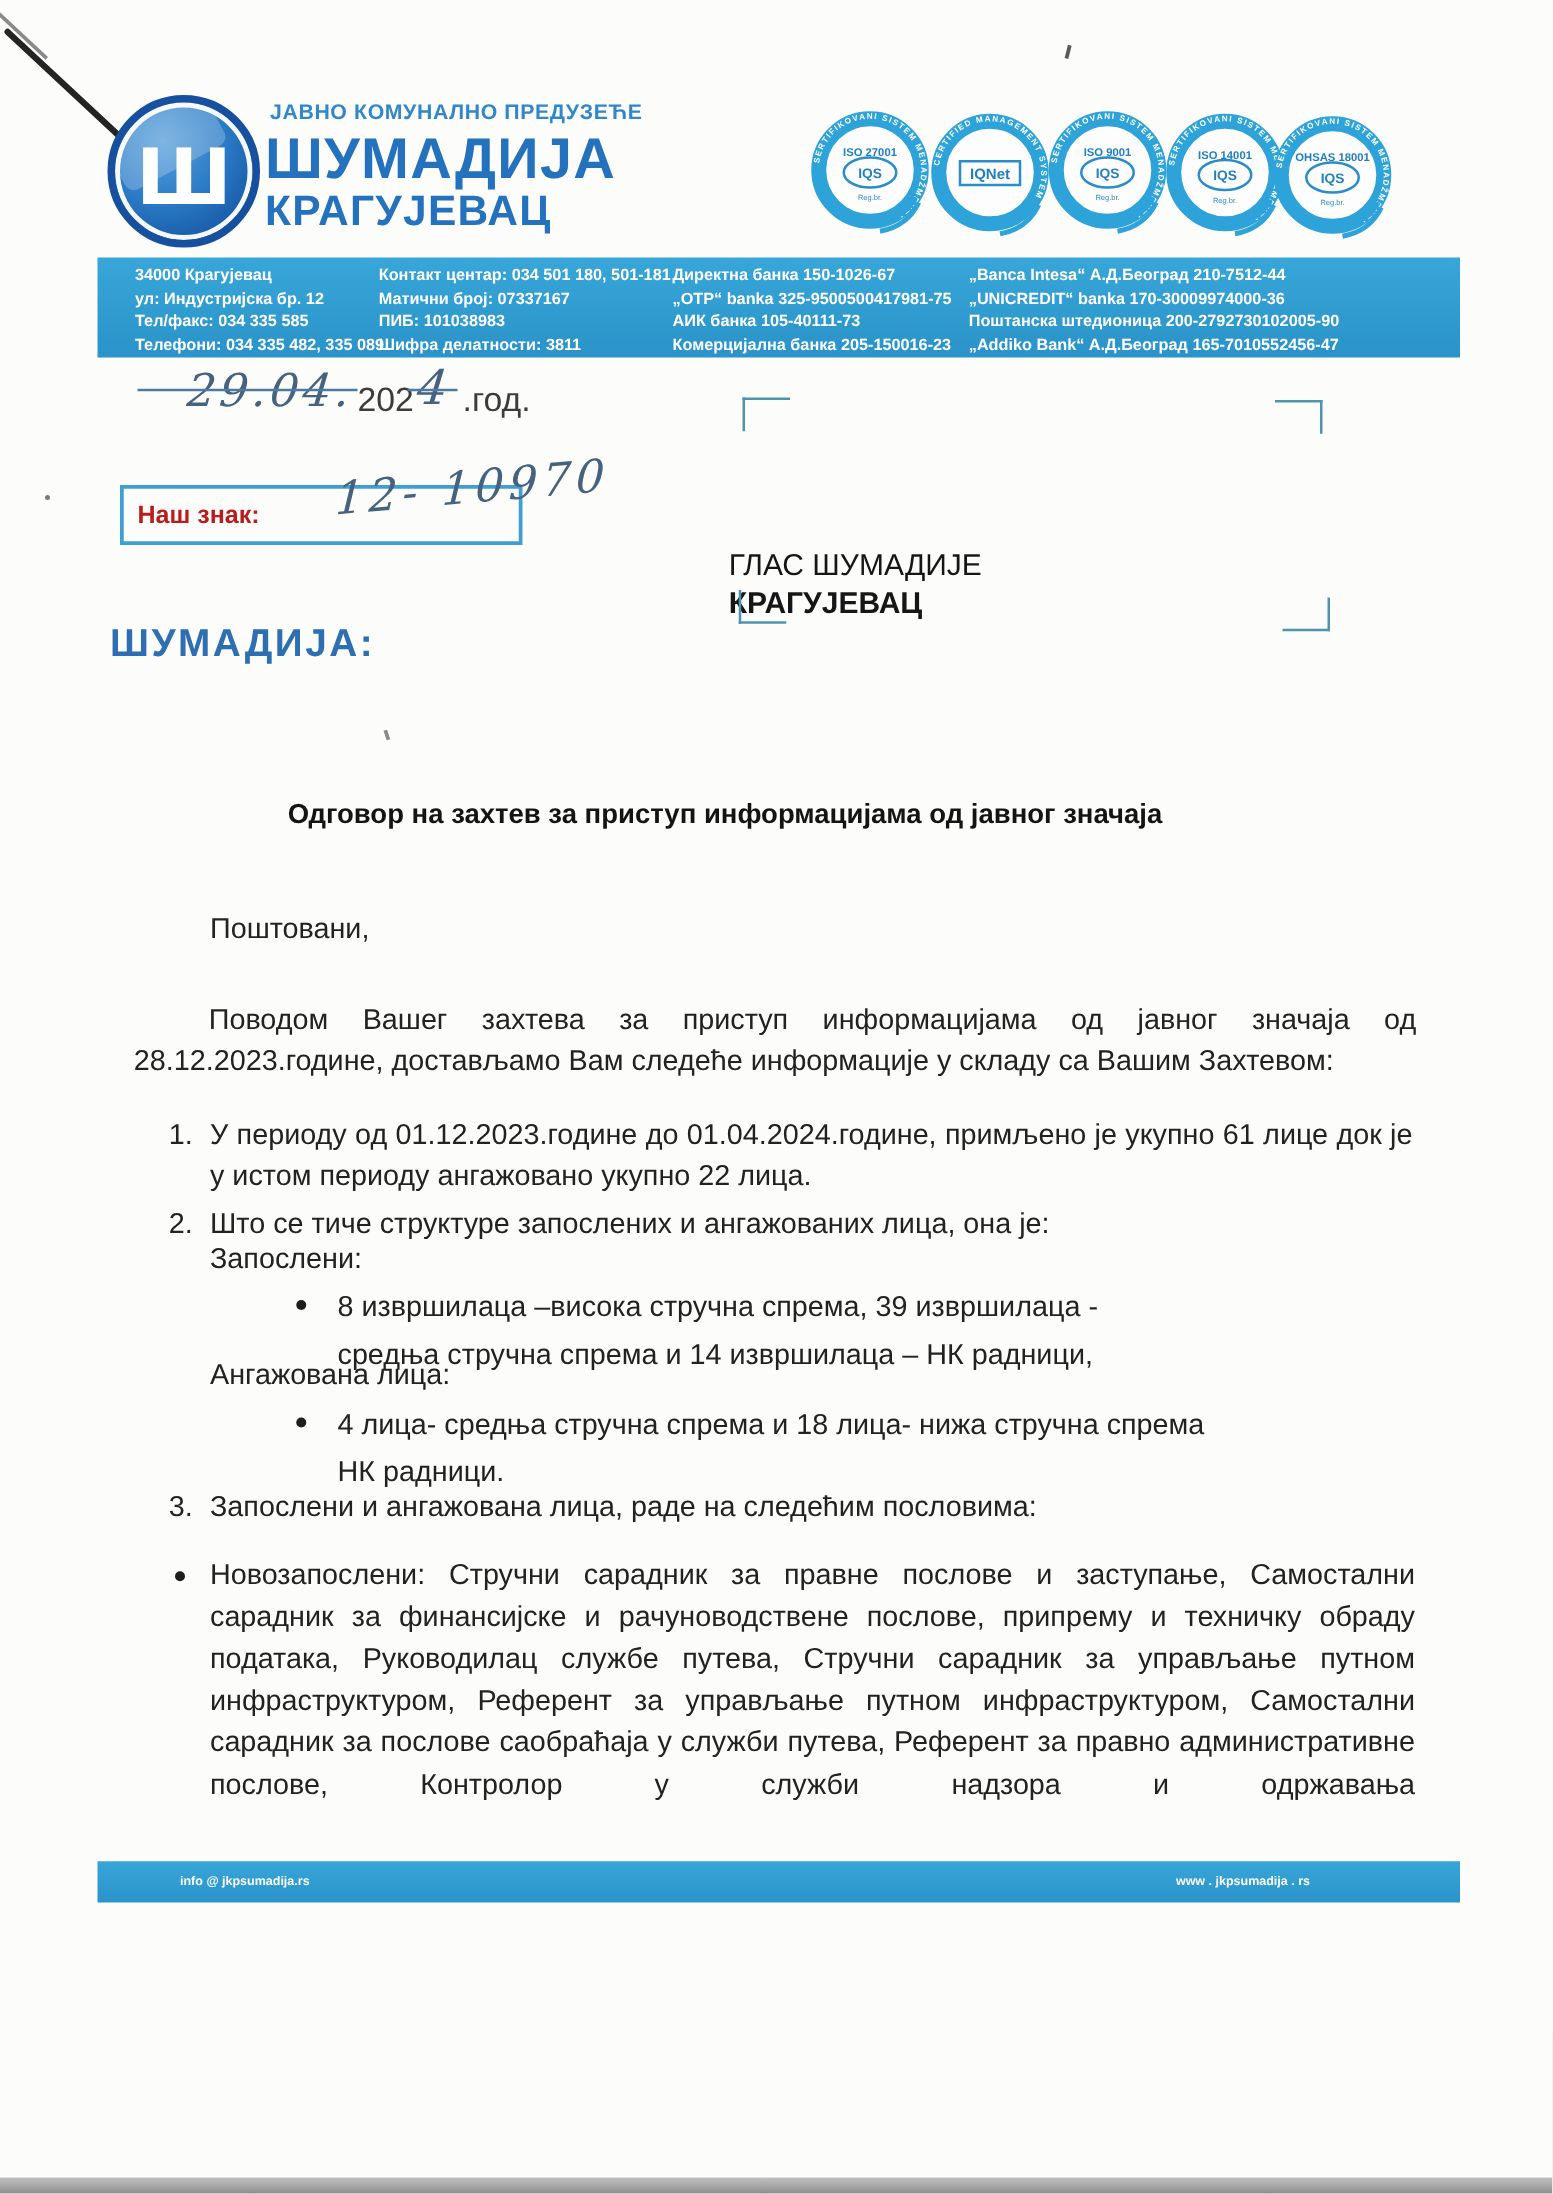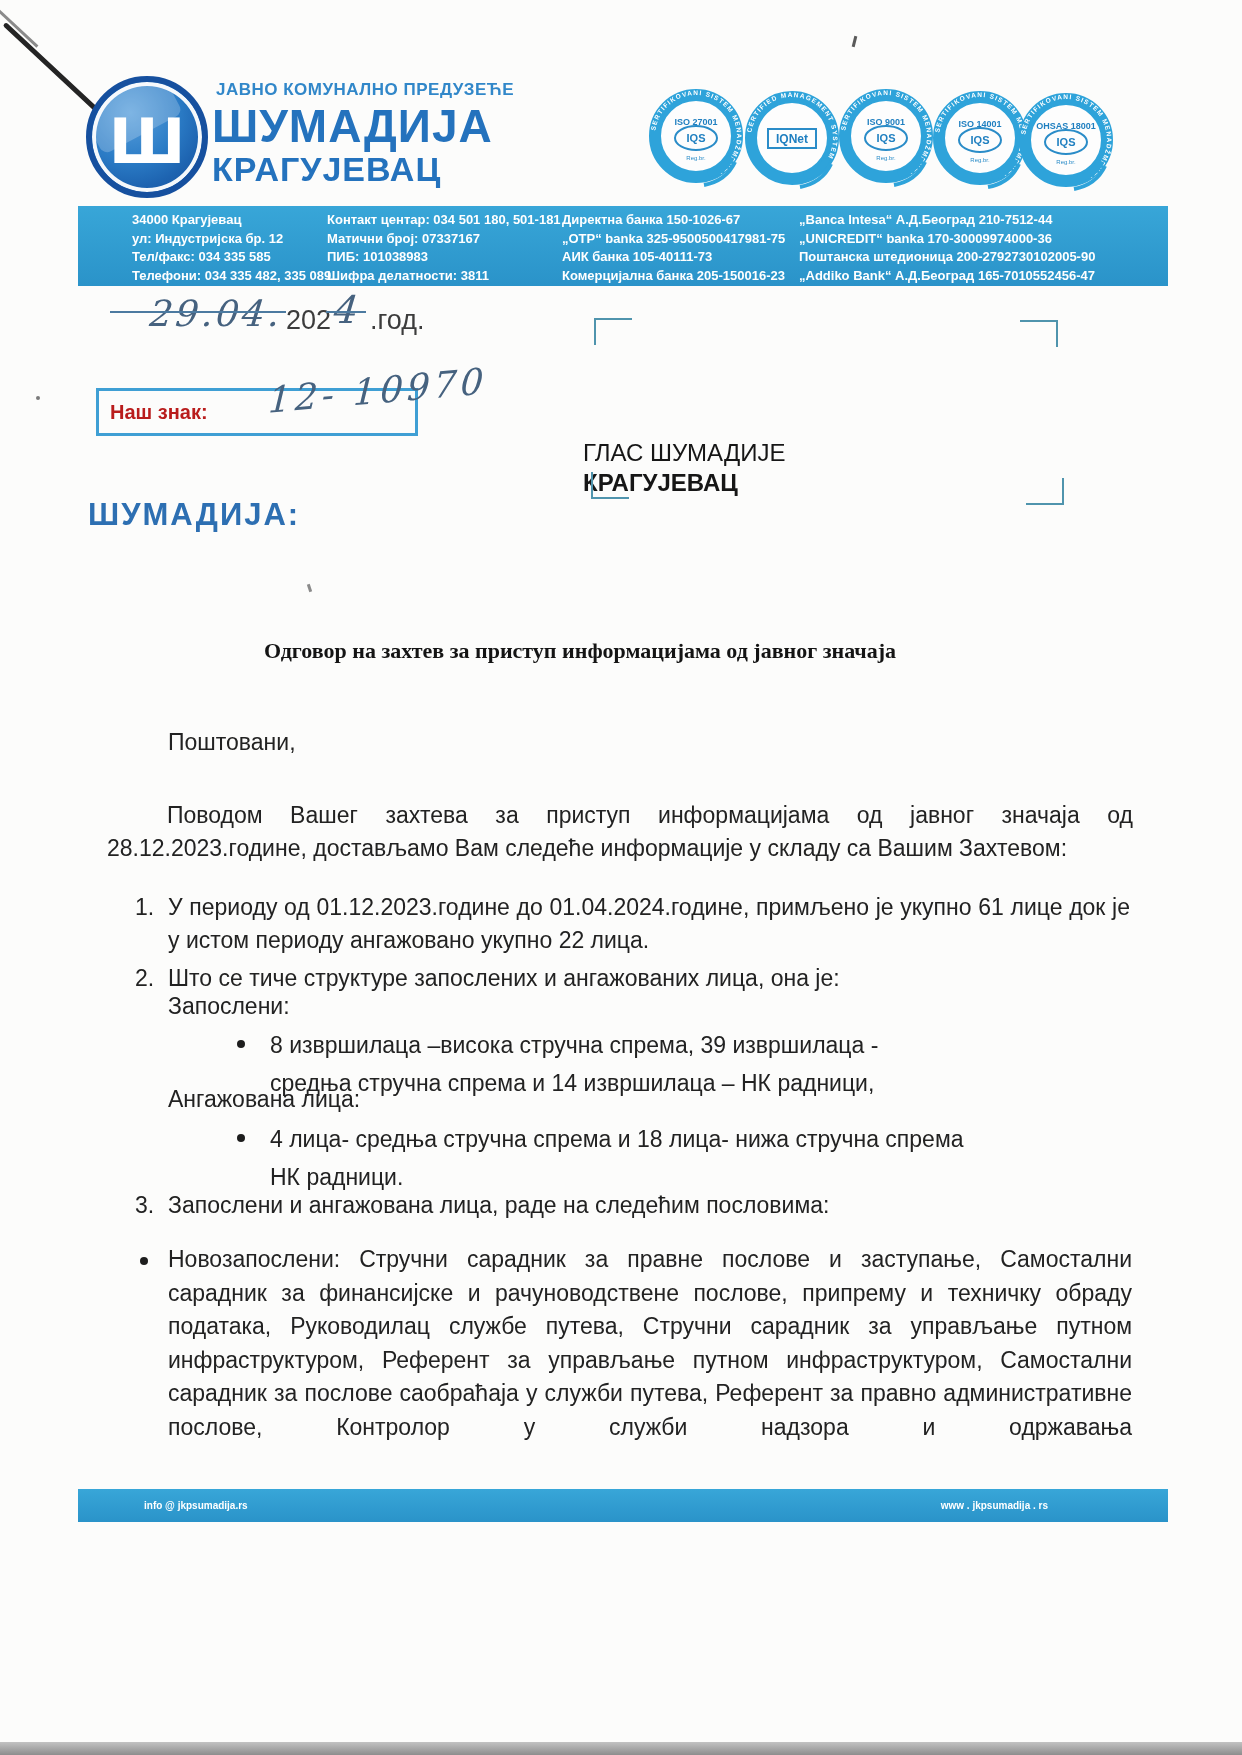--- a/index.html
+++ b/index.html
@@ -40,21 +40,21 @@
   .b-ring-text{font-size:6.5px;font-weight:bold;fill:#ffffff;letter-spacing:1.2px;font-family:"Liberation Sans",sans-serif;}
   .b-iso{font-size:9px;font-weight:bold;fill:#1f7fc0;font-family:"Liberation Sans",sans-serif;}
   .b-center{font-size:11px;font-weight:bold;fill:#1f7fc0;font-family:"Liberation Sans",sans-serif;}
   .b-center-iqnet{font-size:12px;font-weight:bold;fill:#1f7fc0;font-family:"Liberation Sans",sans-serif;}
   .b-reg{font-size:6px;fill:#2a8cc8;font-family:"Liberation Sans",sans-serif;}
 
   
   .info-bar{position:absolute;left:78px;top:206px;width:1090px;height:80px;display:flex;
             background:linear-gradient(#38a6d8,#2a93c9);color:#fff;}
   .info-col{font-size:13px;font-weight:bold;line-height:18.5px;padding-top:5px;box-sizing:border-box;white-space:nowrap;}
-  .c1{width:225px;padding-left:30px;margin-left:24px;}
+  .c1{width:225px;padding-left:30px;}
   .c2{width:235px;}
   .c3{width:237px;}
   .c4{flex:1;}
 
   
   .hw{font-family:"DejaVu Serif",serif;font-style:italic;color:var(--ink);transform:skewX(-6deg);}
   .u-line{position:absolute;border-bottom:2.5px solid var(--underline);}
   .hw-date{position:absolute;left:150px;top:293px;font-size:36px;letter-spacing:3px;}
   .date-u1{left:110px;top:311px;width:176px;}
   .printed-202{position:absolute;left:286px;top:305px;font-size:27px;color:#3c3c3c;}
@@ -70,21 +70,21 @@
   .brk{position:absolute;width:38px;height:27px;box-sizing:border-box;}
   .brk-tl{left:594px;top:318px;border-top:2.5px solid var(--bracket);border-left:2.5px solid var(--bracket);}
   .brk-tr{left:1020px;top:320px;border-top:2.5px solid var(--bracket);border-right:2.5px solid var(--bracket);}
   .brk-bl{left:591px;top:472px;border-bottom:2.5px solid var(--bracket);border-left:2.5px solid var(--bracket);}
   .brk-br{left:1026px;top:478px;border-bottom:2.5px solid var(--bracket);border-right:2.5px solid var(--bracket);}
   .recipient{position:absolute;left:583px;top:438px;font-size:24px;line-height:30px;color:#161616;}
   .recipient .r2{font-weight:bold;}
 
   .predmet{position:absolute;left:88px;top:497px;font-size:31px;font-weight:bold;color:var(--predmet_blue);letter-spacing:2px;}
 
-  .subject{position:absolute;left:80px;top:638px;width:1000px;text-align:center;font-size:22px;font-weight:bold;color:#141414;font-family:Liberation Serif, serif;}
+  .subject{position:absolute;left:80px;top:638px;width:1000px;text-align:center;font-size:22px;font-weight:bold;color:#141414;}
 
   
   .salutation{position:absolute;left:168px;top:729px;font-size:23px;}
   .intro{position:absolute;left:107px;top:799px;width:1026px;font-size:23px;line-height:33px;
          text-align:justify;text-indent:60px;}
   .num-item{position:absolute;display:flex;font-size:23px;line-height:33px;}
   .num-item .num{width:33px;flex:none;}
   .ni1{left:135px;top:891px;} .ni1 .txt{width:962px;text-align:justify;}
   .ni2{left:135px;top:962px;} .ni2 .txt{width:980px;}
   .ni3{left:135px;top:1189px;} .ni3 .txt{width:980px;}

